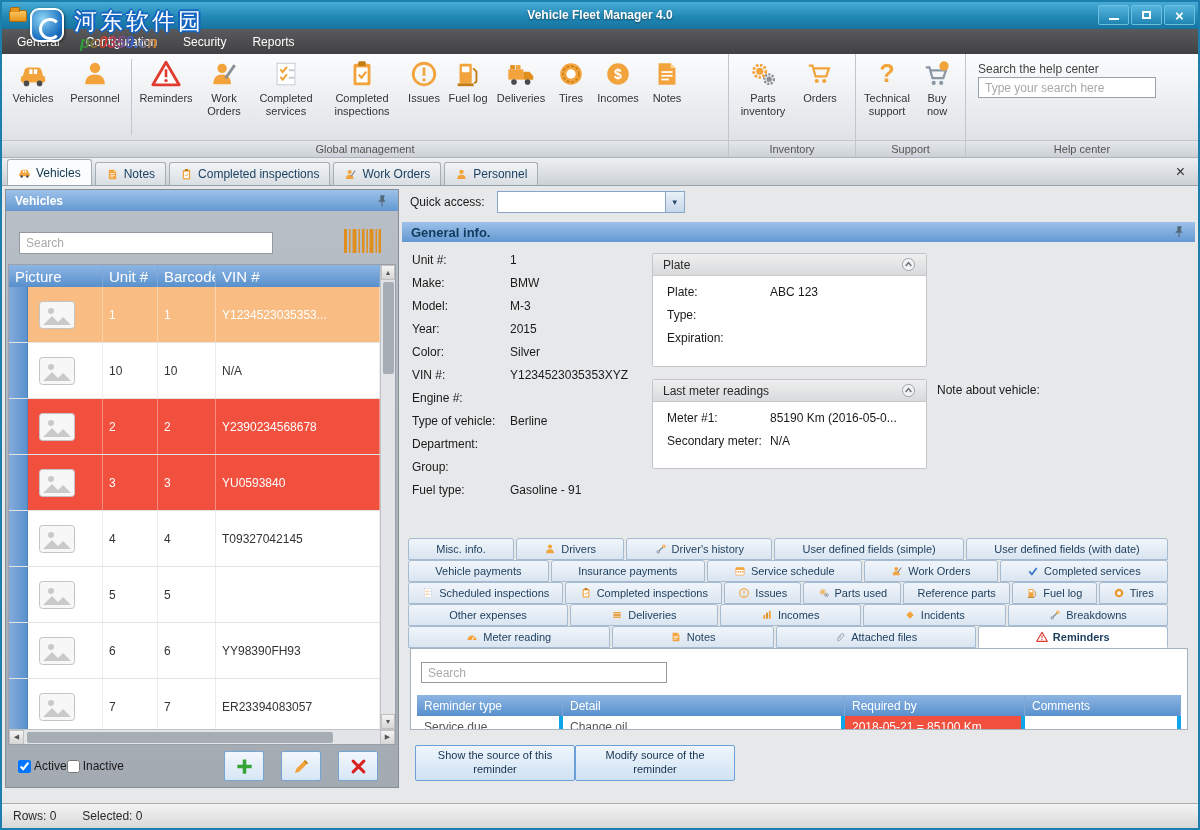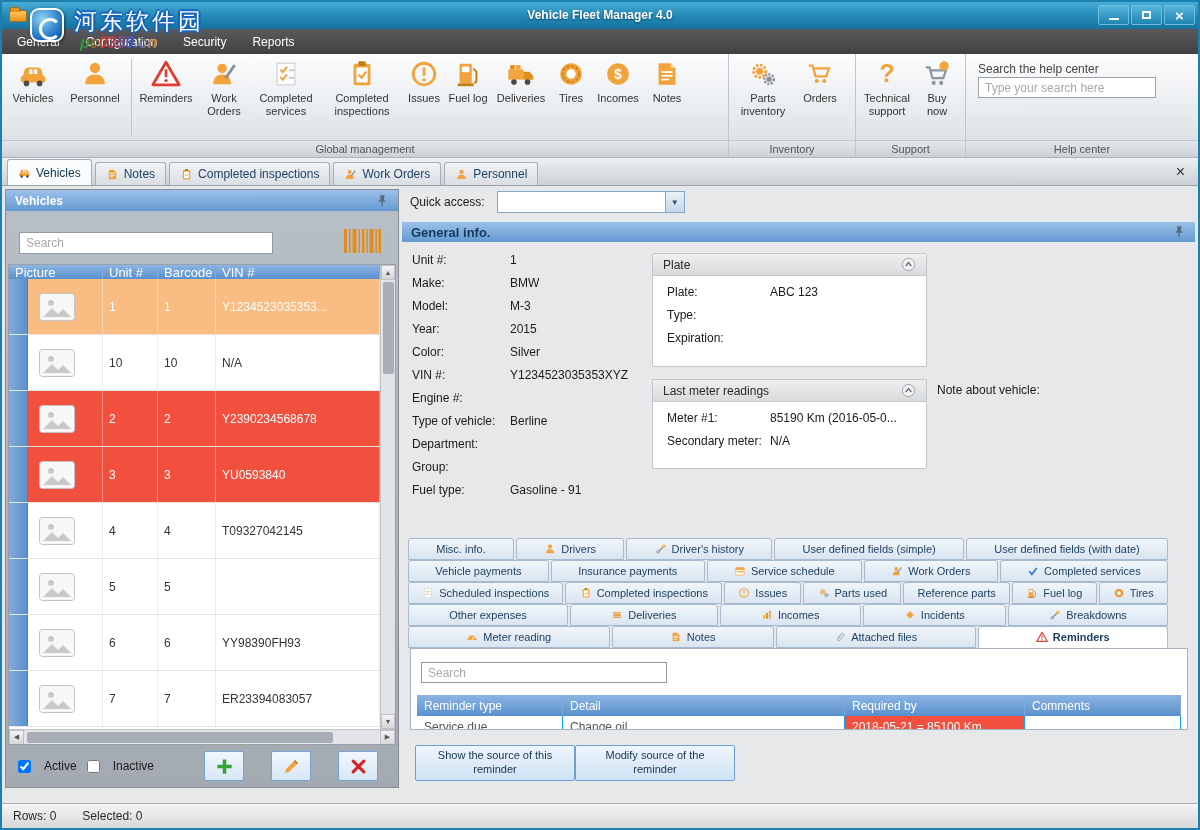--- a/index.html
+++ b/index.html
@@ -51,40 +51,40 @@
 .phdr{height:21px;background:linear-gradient(#9dc1e9,#6399d2);display:flex;align-items:center;padding:0 9px;font-size:12px;flex:none}
 .phdr-title{color:#fff;font-weight:bold}
 .pin{margin-left:auto;width:14px;height:14px}
 .lsearch{height:53px;position:relative;flex:none}
 .lsearch input{position:absolute;left:13px;top:21px;width:254px;height:22px;border:1px solid #949aa2;padding:0 6px;font-size:12px;background:#fff}
 .lsearch input::placeholder{color:#aaa}
 .barcode{position:absolute;right:16px;top:15px;width:40px;height:30px}
 .ltablewrap{flex:1;display:flex;flex-direction:column;margin:0 2px;background:#fff;overflow:hidden;border:1px solid #9aa0a8}
 .ttop{flex:1;display:flex;overflow:hidden}
 .ltable{flex:1;display:flex;flex-direction:column;overflow:hidden}
-.lthead{display:flex;height:14px;background:linear-gradient(#8db5e3,#5890cc);color:#fff;font-size:13px;flex:none}
+.lthead{display:flex;height:22px;background:linear-gradient(#8db5e3,#5890cc);color:#fff;font-size:15px;flex:none}
 .lth{display:flex;align-items:center;padding:0 6px;border-right:1px solid #7fa8d6;overflow:hidden;white-space:nowrap}
 .th-pic{width:94px}.th-unit{width:55px}.th-bar{width:58px}.th-vin{flex:1}
 .vrow{display:flex;height:56px;border-bottom:1px solid #e2e2e2;background:#fff;font-size:12px;color:#333;flex:none;cursor:default}
 .rowhdr{width:19px;background:linear-gradient(90deg,#84abda,#5b92cd);border-right:1px solid #4a80bc;flex:none}
 .cellp{width:75px;display:flex;align-items:center;padding-left:10px;border-right:1px solid #ececec}
 .imgph{width:38px;height:32px}
 .cell{display:flex;align-items:center;padding:0 6px;border-right:1px solid #ececec;overflow:hidden;white-space:nowrap}
 .c-unit{width:55px}.c-bar{width:58px}.c-vin{flex:1}
 .vrow.sel{background:#f9bd83;color:#fff}
 .vrow.alert{background:#f2503e;color:#fff}
 .vrow.sel .cell,.vrow.sel .cellp,.vrow.alert .cell,.vrow.alert .cellp{border-right-color:rgba(255,255,255,.35)}
 .vscroll{width:15px;background:#e2e4e7;border-left:1px solid #bfc3c8;display:flex;flex-direction:column;align-items:center;flex:none}
 .sarrow{height:15px;width:100%;display:flex;align-items:center;justify-content:center;font-size:7px;color:#555;background:linear-gradient(#f4f4f4,#d6d6d6);border:1px solid #c0c0c0;flex:none}
 .vthumb{width:11px;height:92px;background:#a7adb5;border-radius:2px;margin-top:2px}
 .vsp{margin-top:auto}
 .hscroll{height:15px;background:#e2e4e7;border-top:1px solid #bfc3c8;display:flex;align-items:center;flex:none}
 .hthumb{flex:1;height:11px;background:#a7adb5;border-radius:2px;margin:0 3px 0 3px}
 .hsp{width:44px;flex:none;background:none;border:none}
-.lfilter{height:42px;display:flex;align-items:center;padding:0 20px 0 12px;gap:10px;font-size:12px;color:#1a1a1a;flex:none}
+.lfilter{height:42px;display:flex;align-items:center;padding:0 20px 0 12px;gap:0;font-size:12px;color:#1a1a1a;flex:none}
 .lfilter input[type=checkbox]{width:13px;height:13px;margin-right:3px}
 .iconbtn{width:40px;height:30px;background:linear-gradient(#f2f7fc,#d7e6f6);border:1px solid #76a3d6;border-radius:2px;display:flex;align-items:center;justify-content:center;cursor:default}
 .iconbtn svg{width:19px;height:19px}
 .ib1{margin-left:auto}
 .ib2,.ib3{margin-left:17px}
 
 .rpanel{position:absolute;left:400px;top:3px;right:3px;height:599px}
 .qrow{position:absolute;left:0;top:0;height:26px;display:flex;align-items:center;font-size:12px;color:#1a1a1a}
 .qlabel{margin-left:8px}
 .combo{width:188px;height:22px;background:#fff;border:1px solid #87a5c6;margin-left:12px;display:flex;align-items:center}
@@ -111,21 +111,21 @@
 .dtab.active{background:#fff;font-weight:bold;position:relative;z-index:2;border-bottom-color:#fff}
 
 .rempanel{position:absolute;left:8px;top:459px;right:7px;height:82px;background:#fff;border:1px solid #a6b2be;overflow:hidden}
 .remsearch{margin:13px 0 0 10px;width:246px;height:21px;border:1px solid #949aa2;padding:0 6px;font-size:12px}
 .remsearch::placeholder{color:#aaa}
 .remtable{position:absolute;left:6px;right:6px;top:46px}
 .remhead{display:flex;height:21px;background:linear-gradient(#8db5e3,#5890cc);color:#fff;font-size:12px}
 .rth{display:flex;align-items:center;padding:0 7px;border-right:1px solid #7fa8d6;white-space:nowrap;overflow:hidden}
 .rc-type{width:146px}.rc-detail{width:282px}.rc-req{width:180px}.rc-com{flex:1}
 .remrow{display:flex;height:22px;font-size:12px;color:#555;background:#fff}
-.rcell{display:flex;align-items:center;padding:4px 7px;border-right:1px solid #0ea5e9;white-space:nowrap;overflow:hidden}
+.rcell{display:flex;align-items:center;padding:4px 7px;border-right:4px solid #0ea5e9;white-space:nowrap;overflow:hidden}
 .rcell.req{background:#f2503e;color:#fff}
 .rembtns{position:absolute;left:13px;top:556px;display:flex;}
 .rembtn{width:160px;height:36px;background:linear-gradient(#eff6fc,#cfe2f4);border:1px solid #6a9fd8;border-radius:2px;font-size:11px;color:#16324e;display:flex;align-items:center;justify-content:center;text-align:center;padding:2px 8px;line-height:1.25;cursor:default}
 
 .statusbar{position:absolute;left:0;right:0;bottom:0;height:25px;background:linear-gradient(#f4f4f4,#d8d8d8);border-top:1px solid #aeaeae;display:flex;align-items:center;gap:26px;padding:0 11px;font-size:12px;color:#2a2a2a}
 </style>
 </head>
 <body>
 
 <svg width="0" height="0" style="position:absolute">

